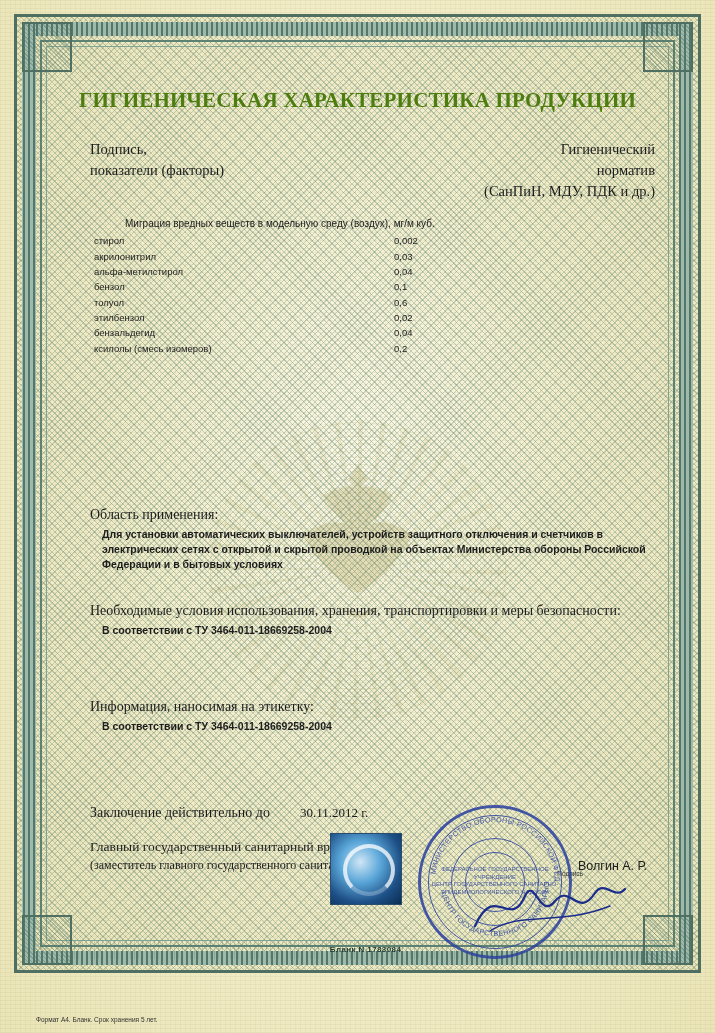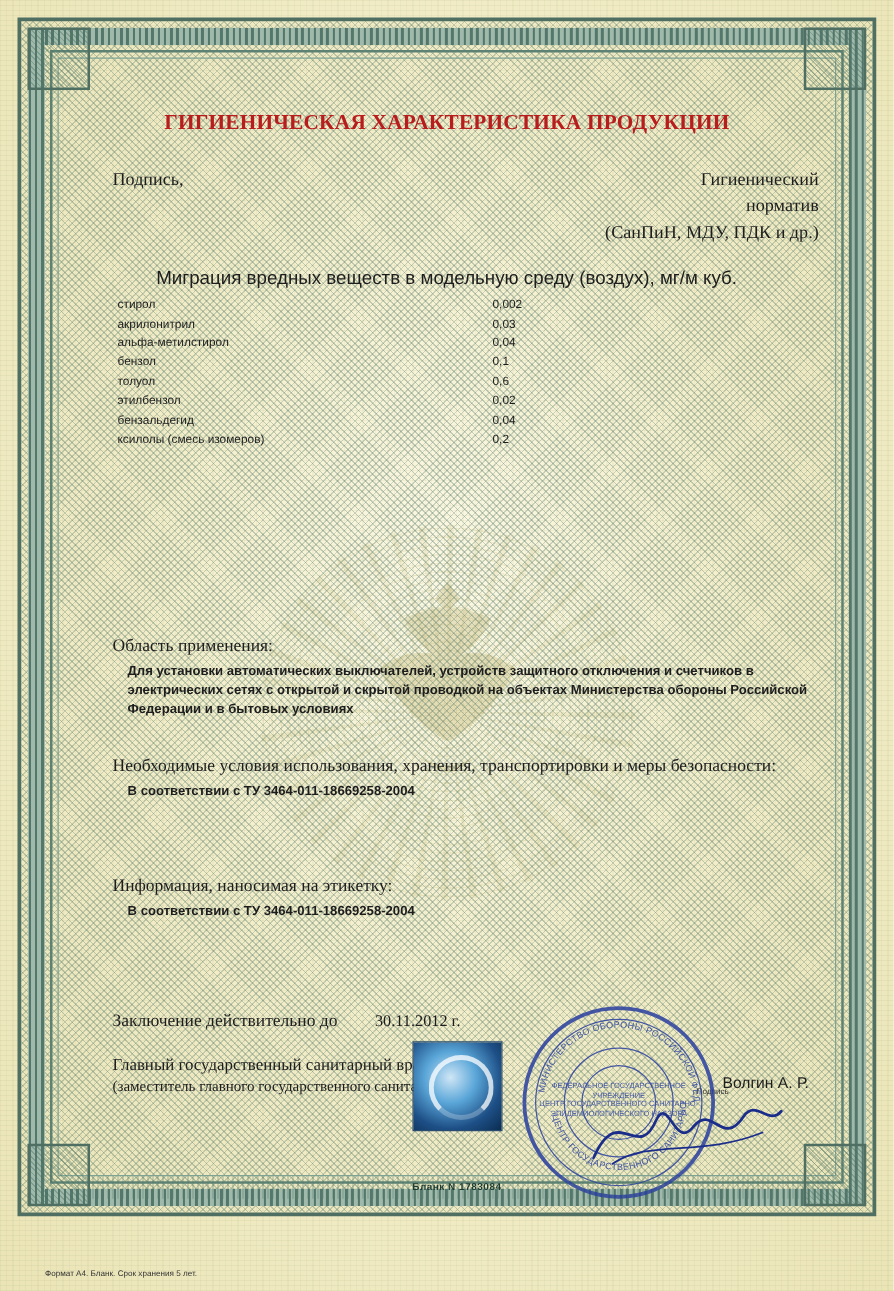--- a/index.html
+++ b/index.html
@@ -97,23 +97,23 @@
   
   .content {
     position: absolute;
     left: 60px; top: 60px; right: 60px; bottom: 100px;
     color: #1d1d1d;
   }
   .doc-title {
     text-align: center;
     font-family: "Liberation Serif", serif;
     font-weight: bold;
-    font-size: 17px;
+    font-size: 21px;
     letter-spacing: .2px;
-    color: #b91c1c;
+    color: #4d7c0f;
     margin-top: 28px;
   }
   .head-row {
     display: flex;
     margin-top: 26px;
   }
   .head-left {
     width: 47%;
     font-family: "Liberation Serif", serif;
     font-size: 14.5px;
@@ -128,21 +128,21 @@
     font-size: 14.5px;
     line-height: 1.45;
   }
   .subst-table {
     margin-top: 14px;
     padding-left: 34px;
     font-size: 9.5px;
     line-height: 1.62;
   }
   .subst-head {
-    font-size: 15px;
+    font-size: 10px;
     margin-bottom: 1px;
     padding-left: 31px;
   }
   .subst-row {
     display: flex;
   }
   .subst-name { width: 300px; }
   .subst-val { width: 120px; }
 
   .section {
@@ -321,20 +321,21 @@
   <div class="corner bl"></div>
   <div class="corner br"></div>
 
   <div class="content">
 
     <div class="doc-title">ГИГИЕНИЧЕСКАЯ ХАРАКТЕРИСТИКА ПРОДУКЦИИ</div>
 
     <div class="head-row">
       <div class="head-left">
         <div>Подпись,</div>
+        <div>показатели (факторы)</div>
       </div>
       <div class="head-right">
         <div>Гигиенический</div>
         <div>норматив</div>
         <div>(СанПиН, МДУ, ПДК и др.)</div>
       </div>
     </div>
 
     <div class="subst-table">
       <div class="subst-head">Миграция вредных веществ в модельную среду (воздух), мг/м куб.</div>

